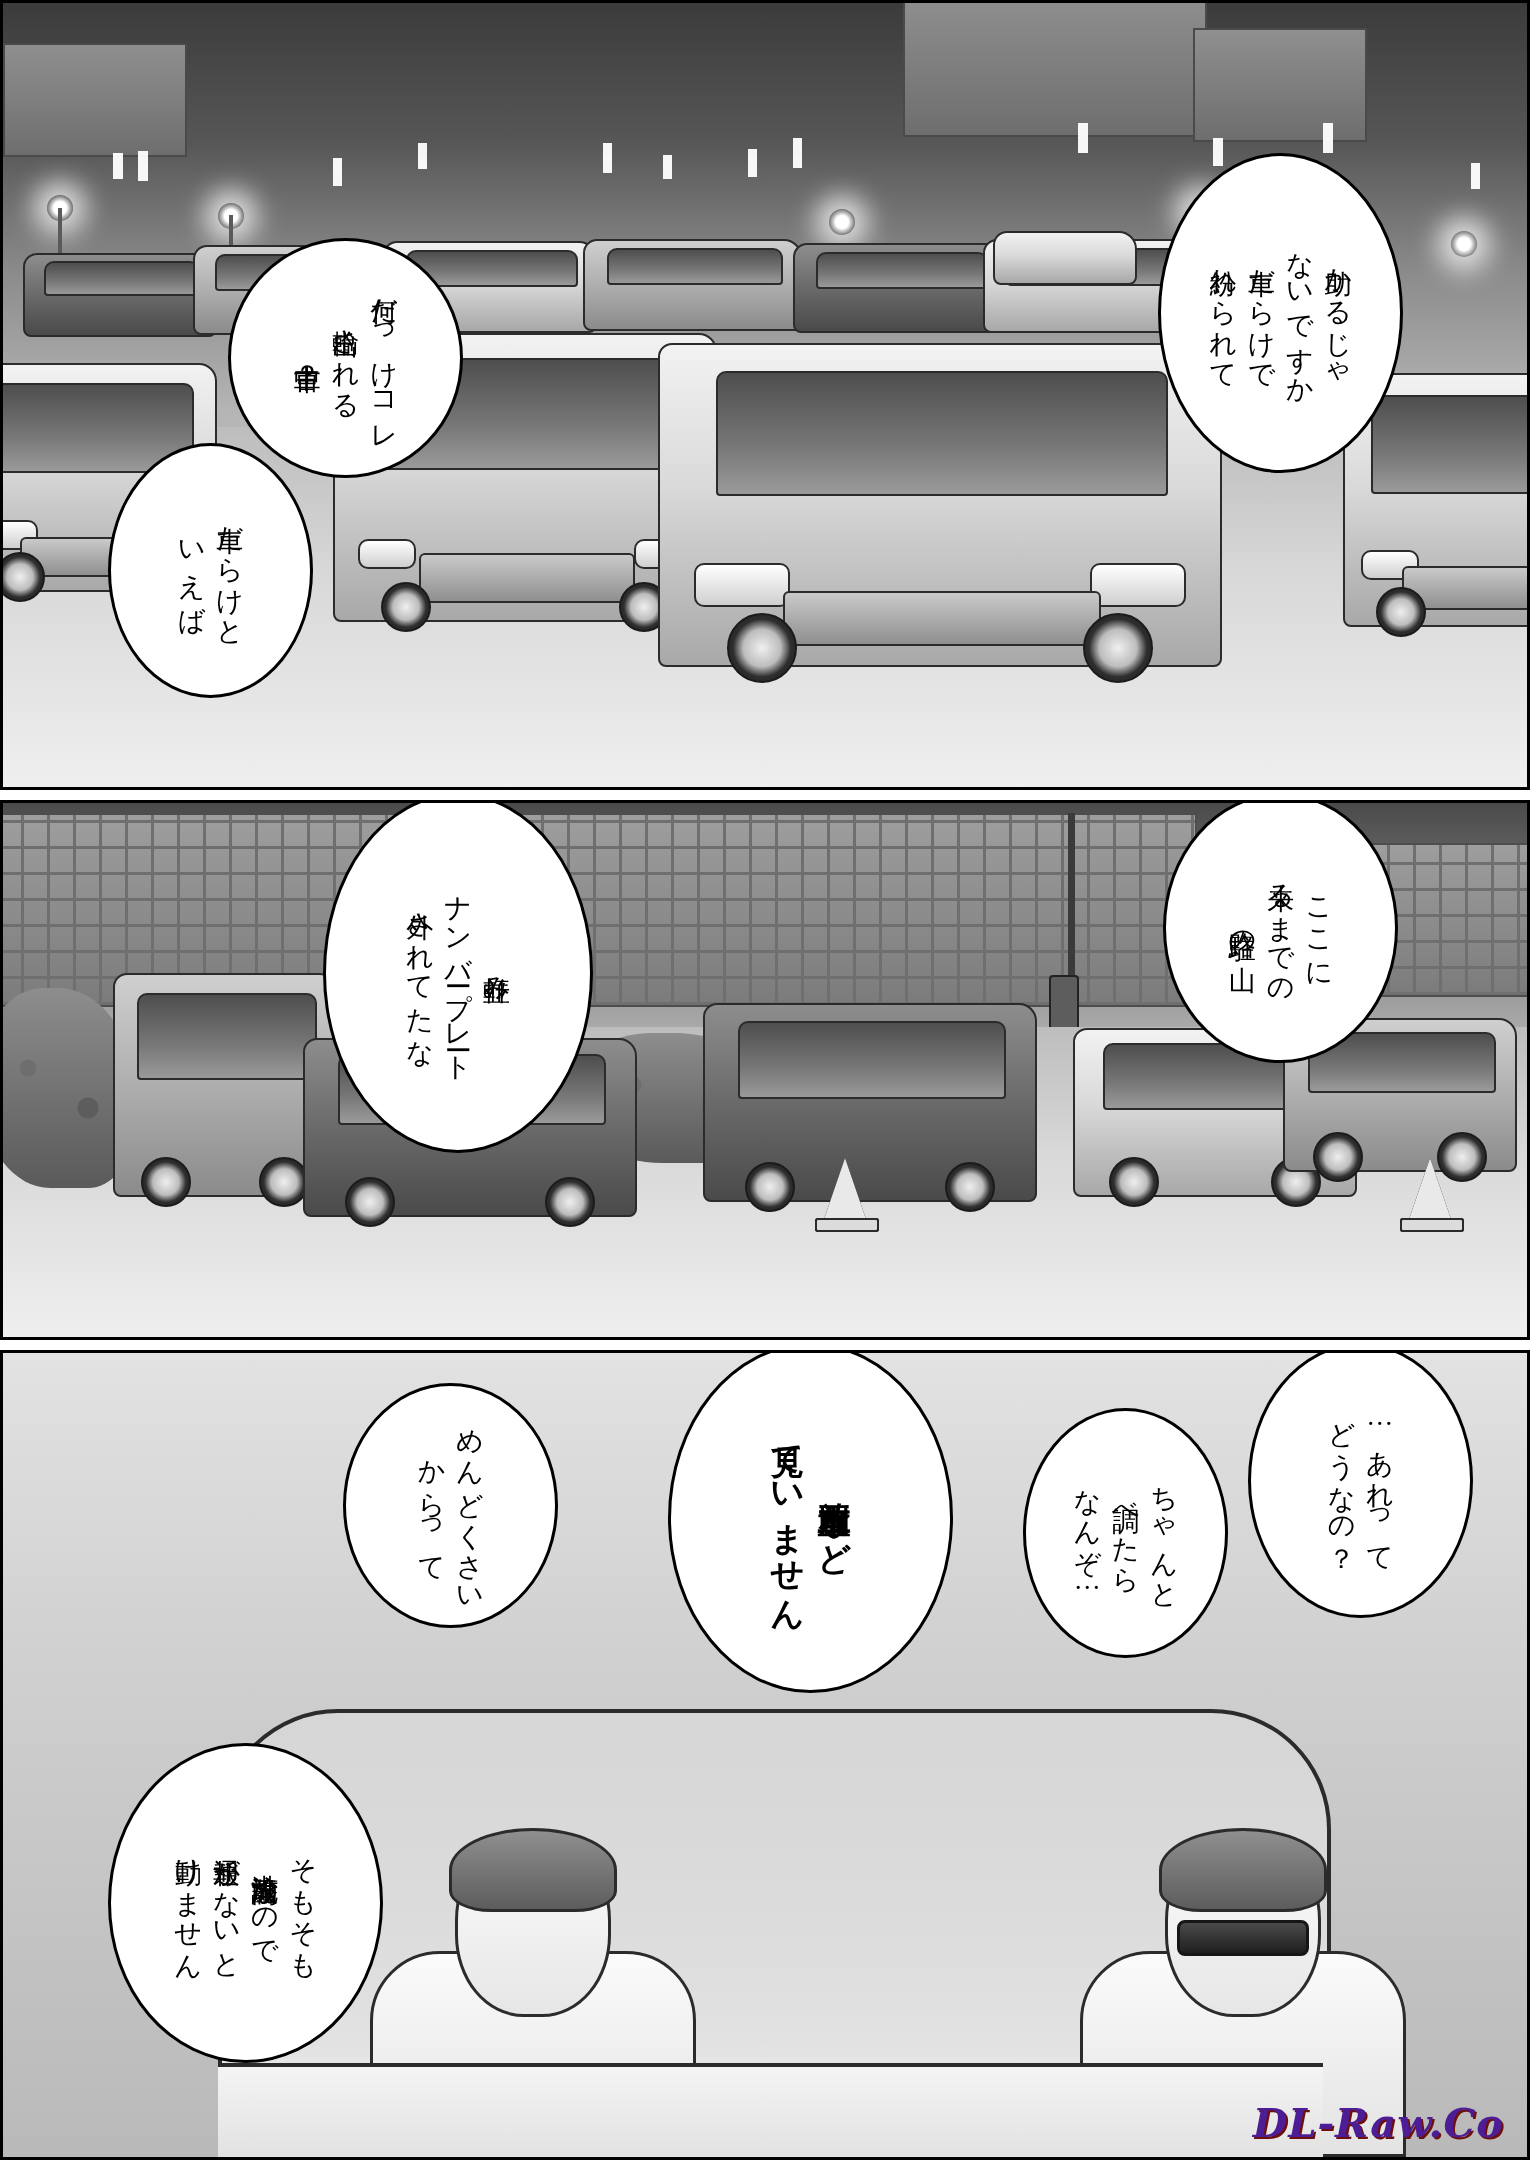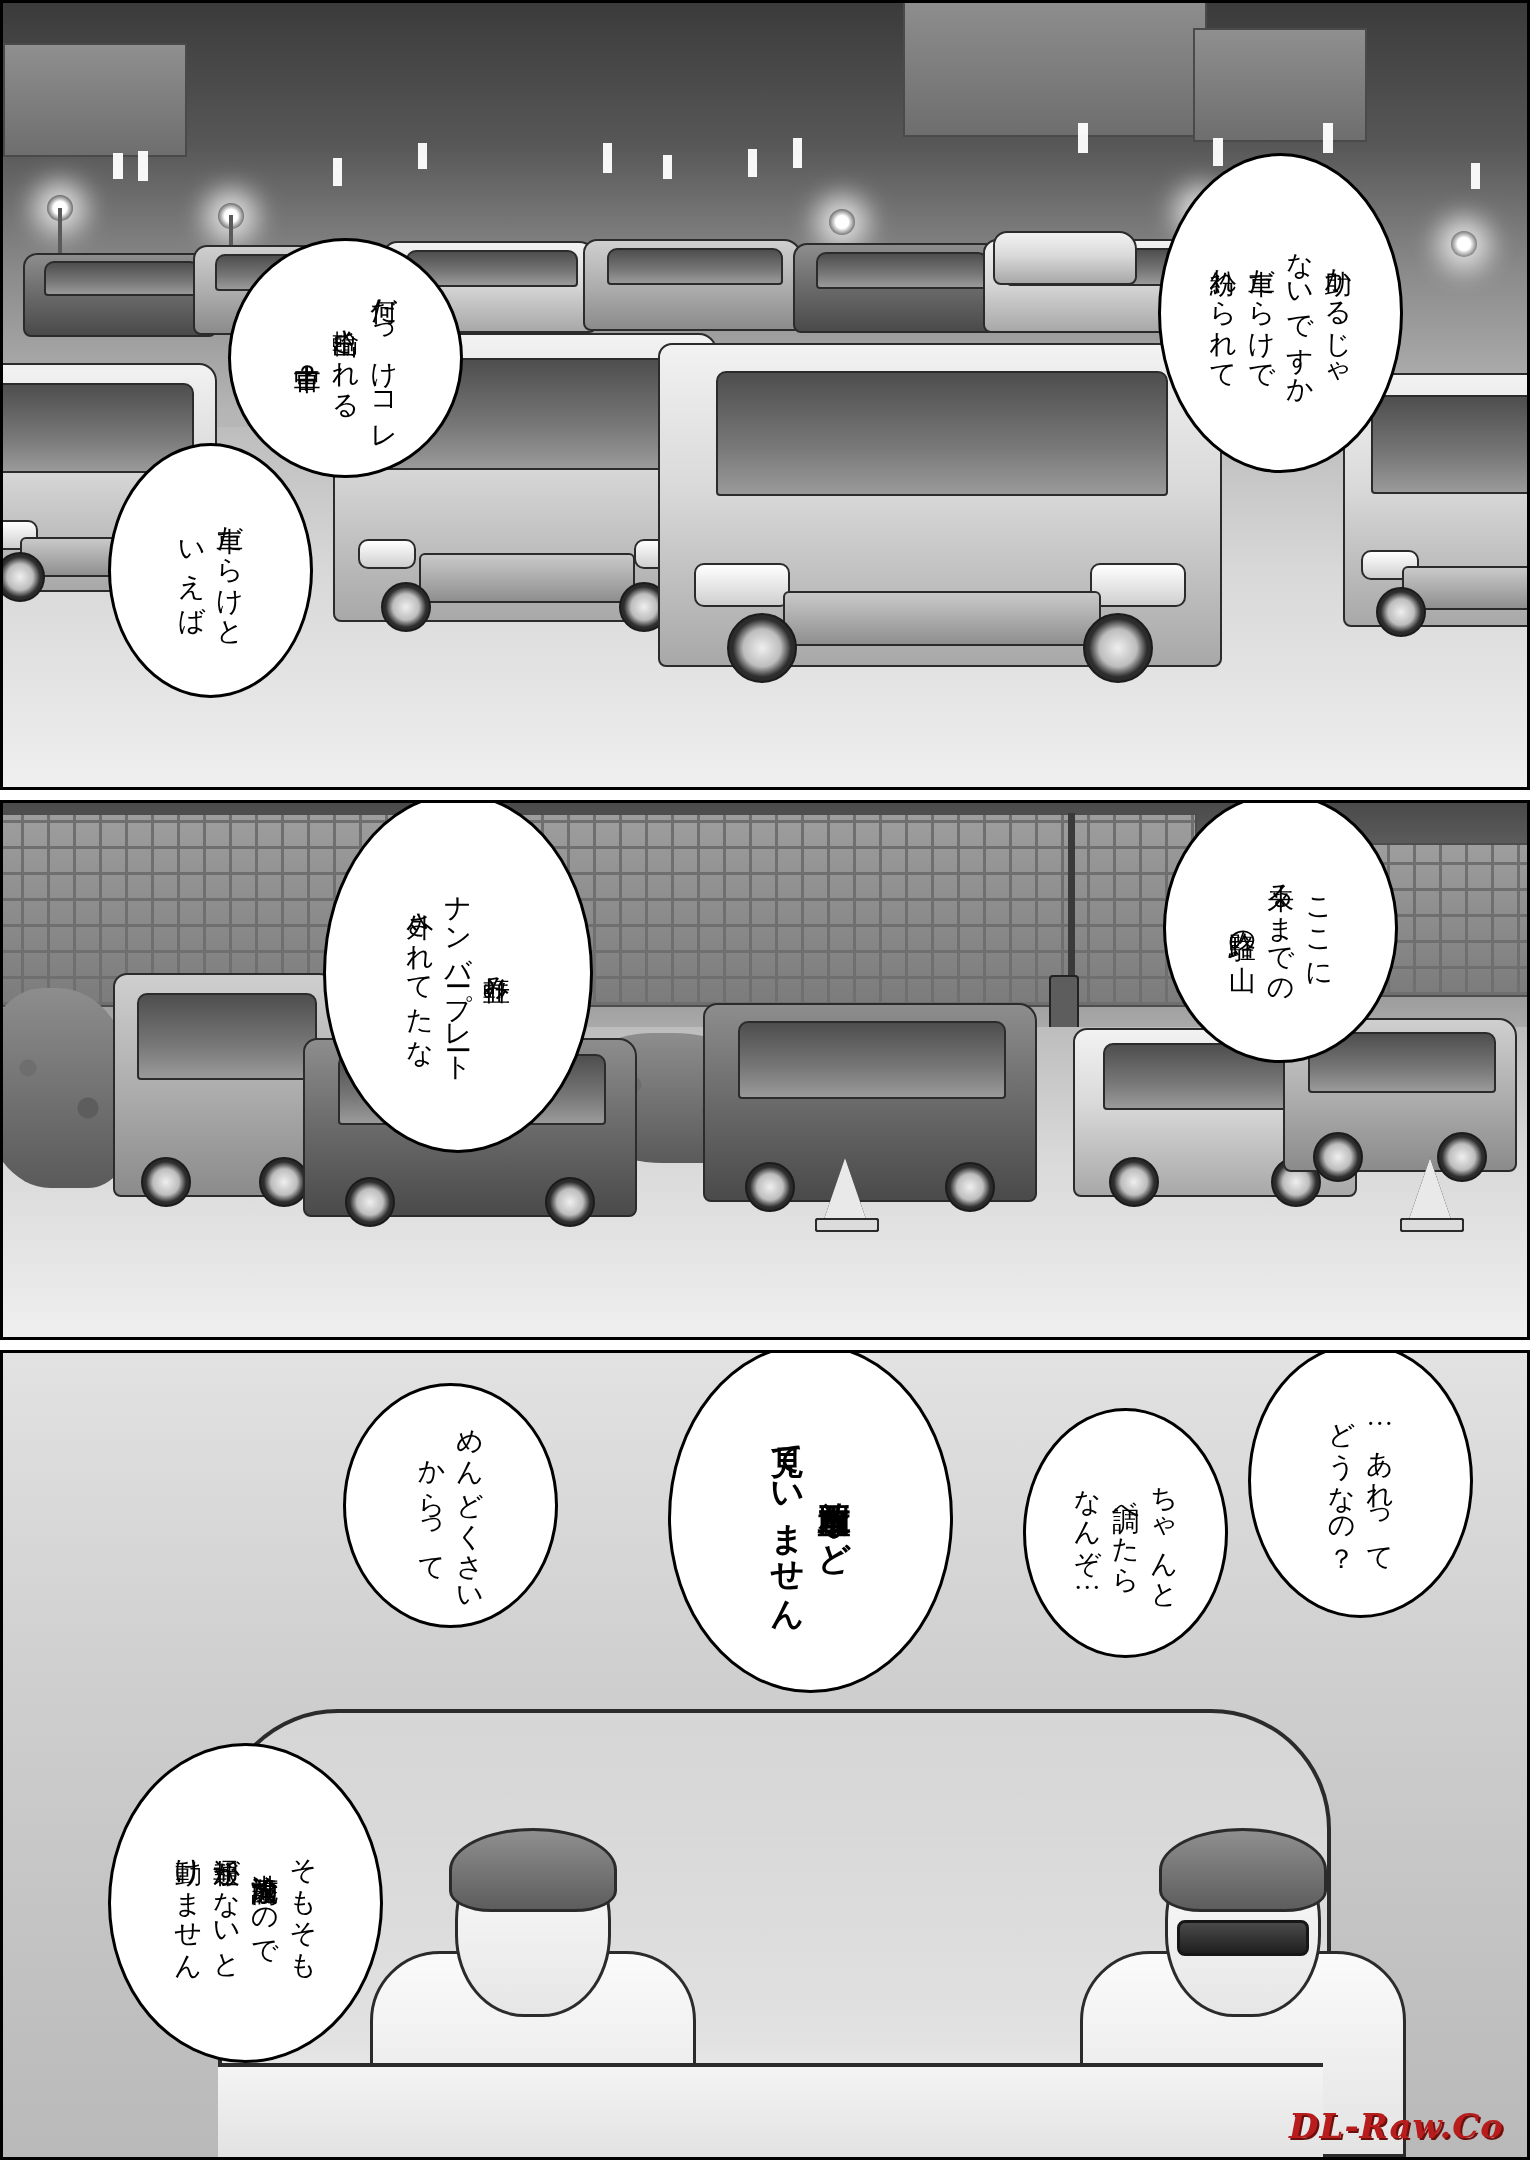--- a/index.html
+++ b/index.html
@@ -245,24 +245,24 @@
     font-size: 33px;
     font-weight: bold;
   }
 
   
   .watermark {
     position: absolute;
     right: 26px;
     bottom: 14px;
     font-family: "DejaVu Serif", serif;
-    font-size: 34px;
+    font-size: 40px;
     font-weight: bold;
     font-style: italic;
-    color: #b91c1c;
+    color: #4c1d95;
     text-shadow: 2px 2px 0 #6d0f0c;
     letter-spacing: 1px;
     z-index: 60;
   }
 </style>
 </head>
 <body>
 
 <div class="page">
 

